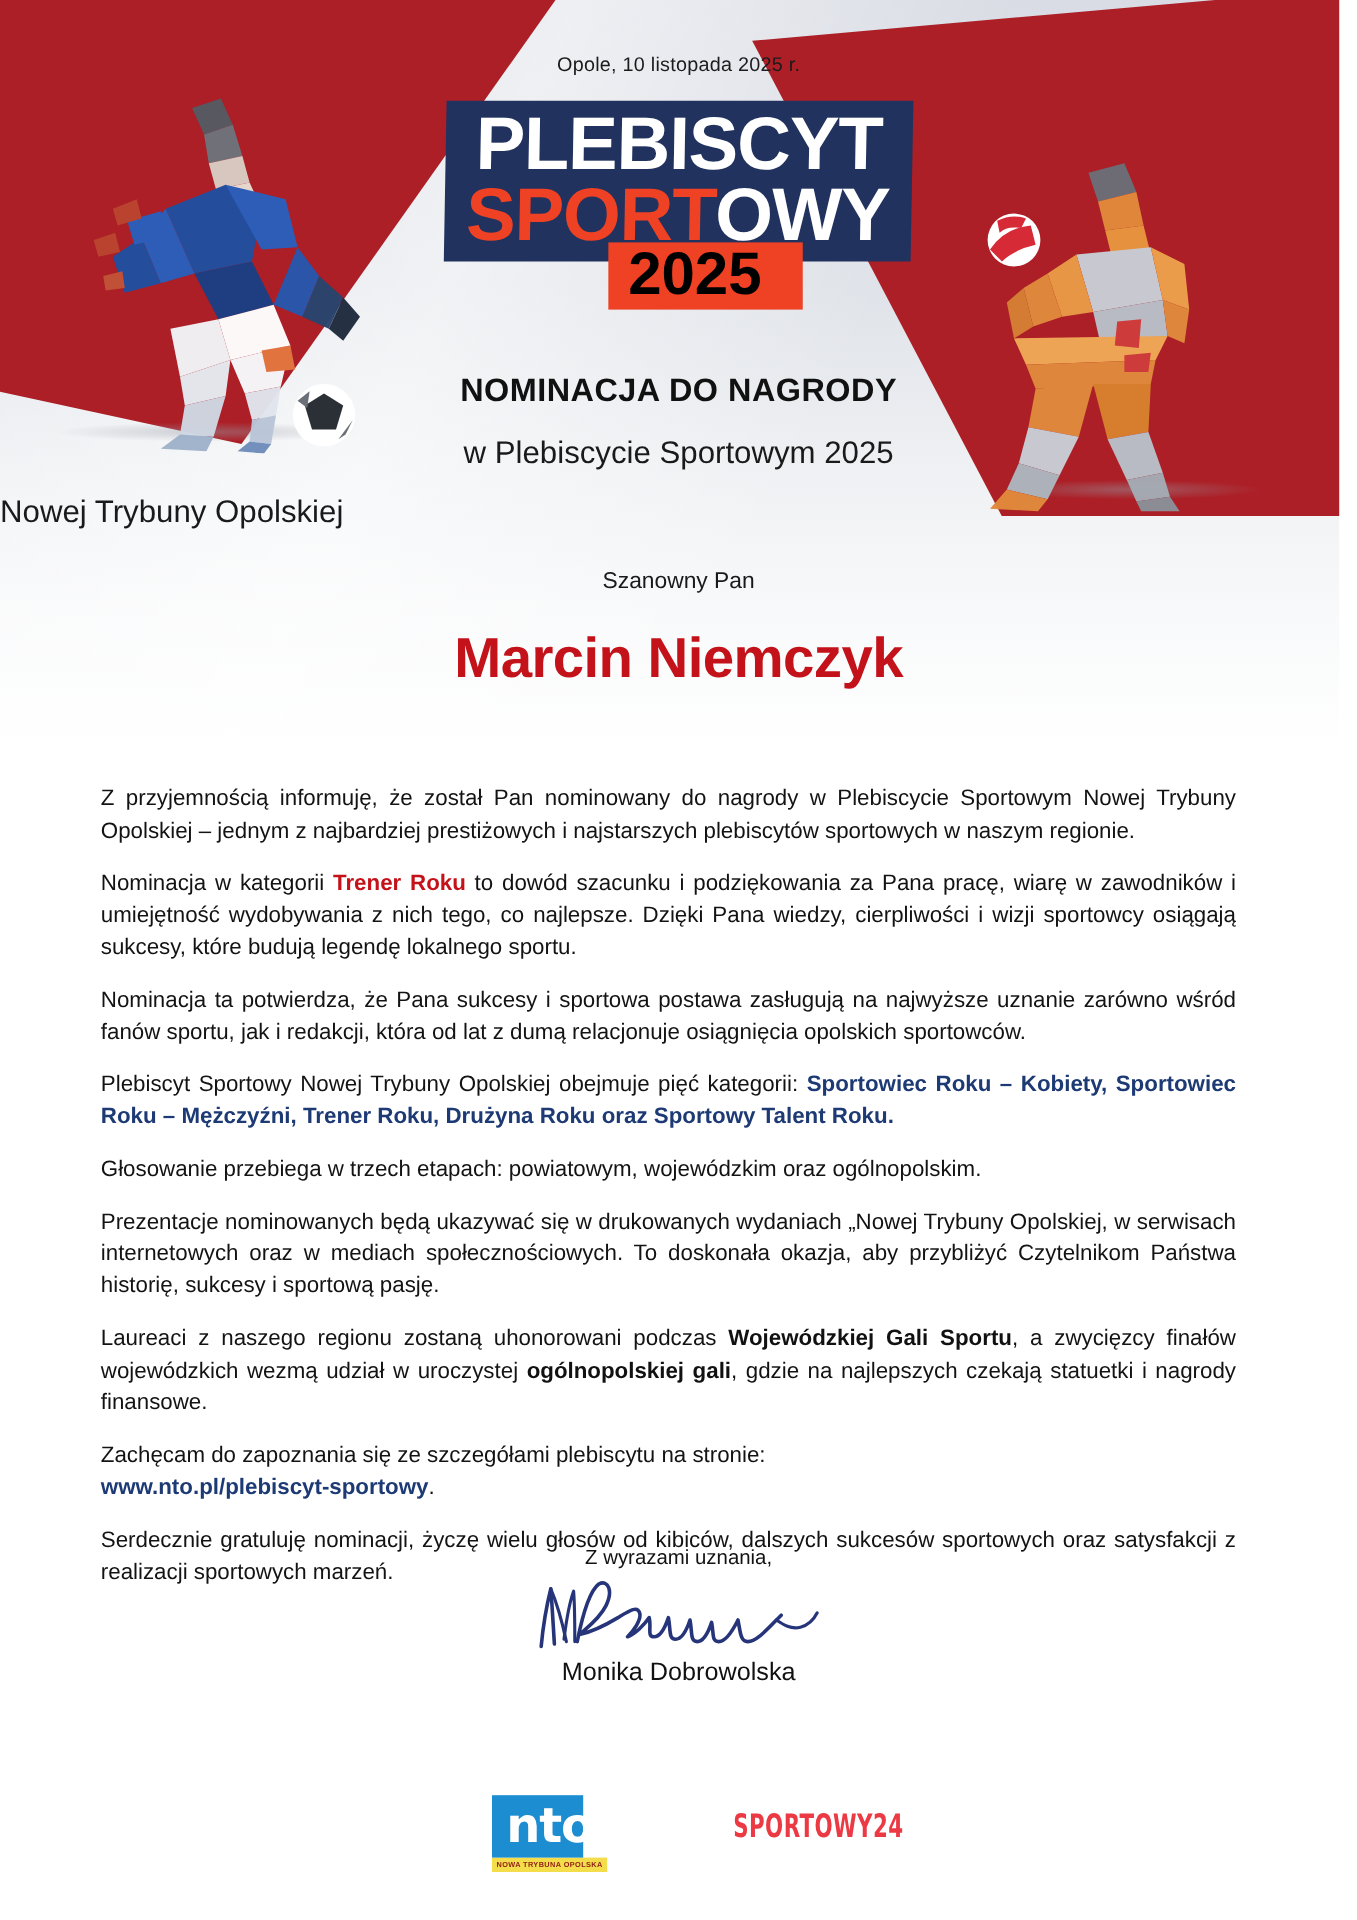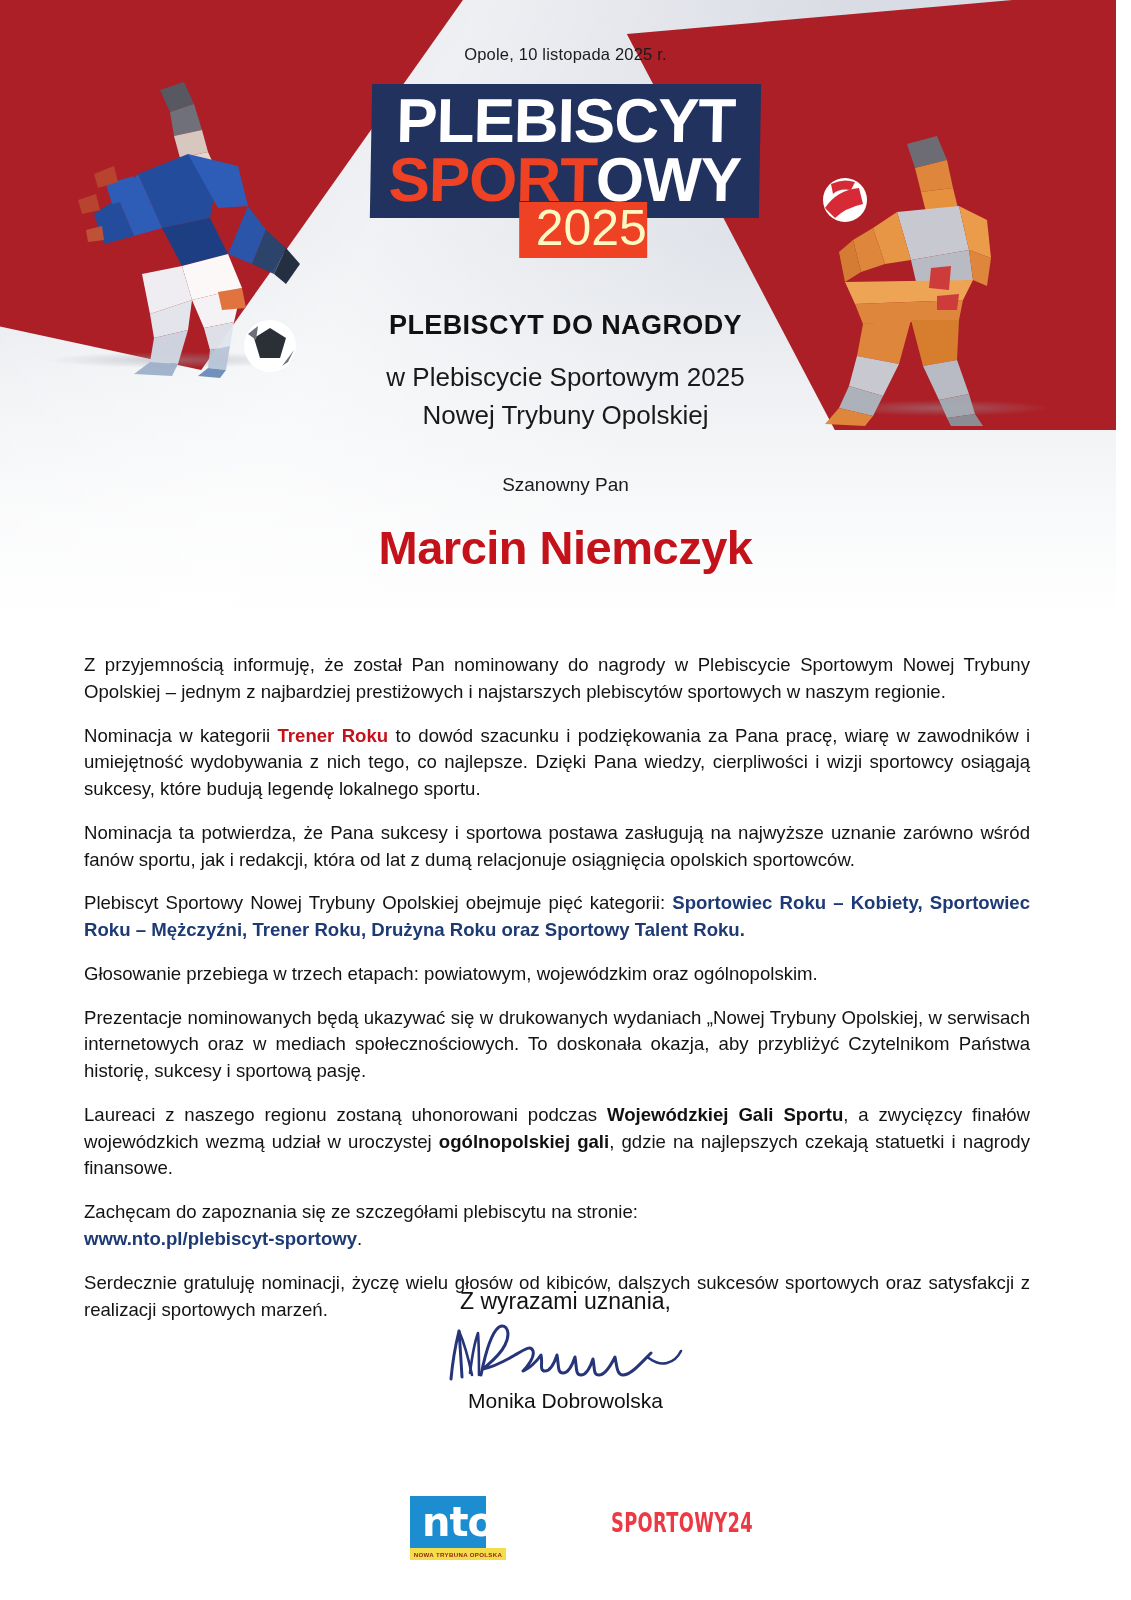--- a/index.html
+++ b/index.html
@@ -65,35 +65,35 @@
     padding:4px 6px 0 6px;
   }
   .logo-line2{
     font-size:62px;font-weight:bold;letter-spacing:-1px;line-height:.95;
     display:block;padding:0 6px 6px 6px;
   }
   .logo-sport{color:#ef4123;}
   .logo-owy{color:#ffffff;}
   .logo-year{
     position:absolute;left:50%;transform:translateX(-36%);top:118px;
-    background:#ef4123;color:#fef9c3;font-weight:normal;font-size:50px;
-    letter-spacing:0px;padding:1px 0 4px 16px;line-height:1.02;
+    background:#ef4123;color:#000000;font-weight:bold;font-size:50px;
+    letter-spacing:0px;padding:1px 34px 4px 16px;line-height:1.02;
   }
 
   
   .nom-title{
     position:absolute;left:0;top:310px;width:1131px;text-align:center;
     font-size:27px;font-weight:bold;color:#111111;letter-spacing:.4px;
   }
   .sub1{
     position:absolute;left:0;top:362px;width:1131px;text-align:center;
     font-size:26px;color:#1a1a1a;
   }
   .sub2{
-    position:absolute;left:0;top:400px;width:1131px;text-align:center;
+    position:absolute;left:0;top:411px;width:1131px;
     font-size:26px;color:#1a1a1a;
   }
   .salutation{
     position:absolute;left:0;top:474px;width:1131px;text-align:center;
     font-size:19px;color:#1a1a1a;
   }
   .recipient{
     position:absolute;left:0;top:520px;width:1131px;text-align:center;
     font-size:47px;font-weight:bold;color:#c4121a;letter-spacing:-.5px;
   }
@@ -110,21 +110,21 @@
     text-align:justify;
   }
   .body p:last-child{margin-bottom:0;}
   .b-red{color:#c4121a;font-weight:bold;}
   .b-navy{color:#1d3a75;font-weight:bold;}
   .b-black{color:#111111;font-weight:bold;}
   .nowrapjust{text-align:left;}
 
   
   .sign-block{position:absolute;left:0;top:1288px;width:1131px;text-align:center;}
-  .sign-regards{font-size:23px;color:#131313;}
+  .sign-regards{font-size:17px;color:#131313;}
   .sign-svg{display:block;margin:2px auto 0 auto;}
   .sign-name{font-size:21px;color:#111111;margin-top:2px;}
   .sign-role{font-size:21px;color:#111111;margin-top:2px;}
 
   
   .footer{position:absolute;left:0;top:1496px;width:1131px;}
   .nto-logo{
     position:absolute;left:410px;top:0;width:96px;
   }
   .nto-box{
@@ -240,21 +240,21 @@
     <div class="logo-wrap">
       <span class="logo-inner">
         <span class="logo-bar">
           <span class="logo-line1">PLEBISCYT</span>
           <span class="logo-line2"><span class="logo-sport">SPORT</span><span class="logo-owy">OWY</span></span>
         </span>
         <span class="logo-year">2025</span>
       </span>
     </div>
 
-    <div class="nom-title">PLEBISCYT DO NAGRODY</div>
+    <div class="nom-title">NOMINACJA DO NAGRODY</div>
     <div class="sub1">w Plebiscycie Sportowym 2025</div>
     <div class="sub2">Nowej Trybuny Opolskiej</div>
     <div class="salutation">Szanowny Pan</div>
     <div class="recipient">Marcin Niemczyk</div>
   </div>
 
   <div class="body">
 
     <p>
       <span>Z przyjemnością informuję, że został Pan nominowany do nagrody w Plebiscycie Sportowym Nowej Trybuny Opolskiej – jednym z najbardziej prestiżowych i najstarszych plebiscytów sportowych w naszym regionie.</span>

